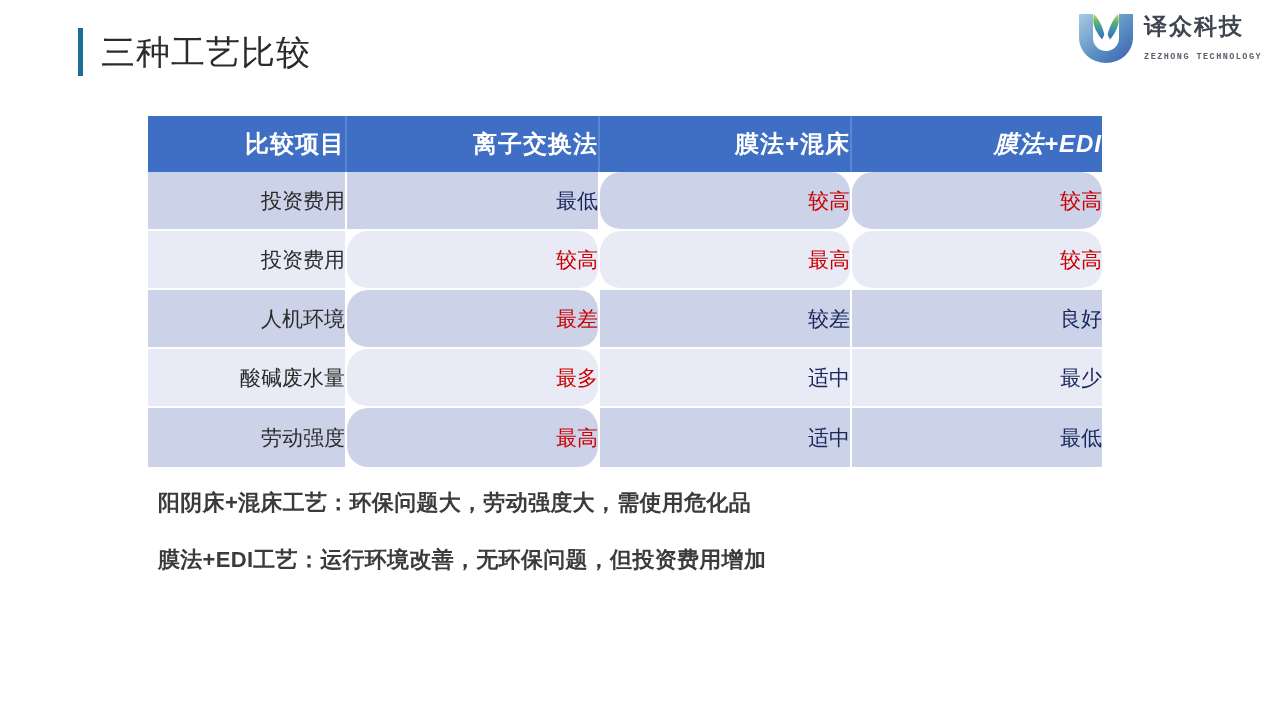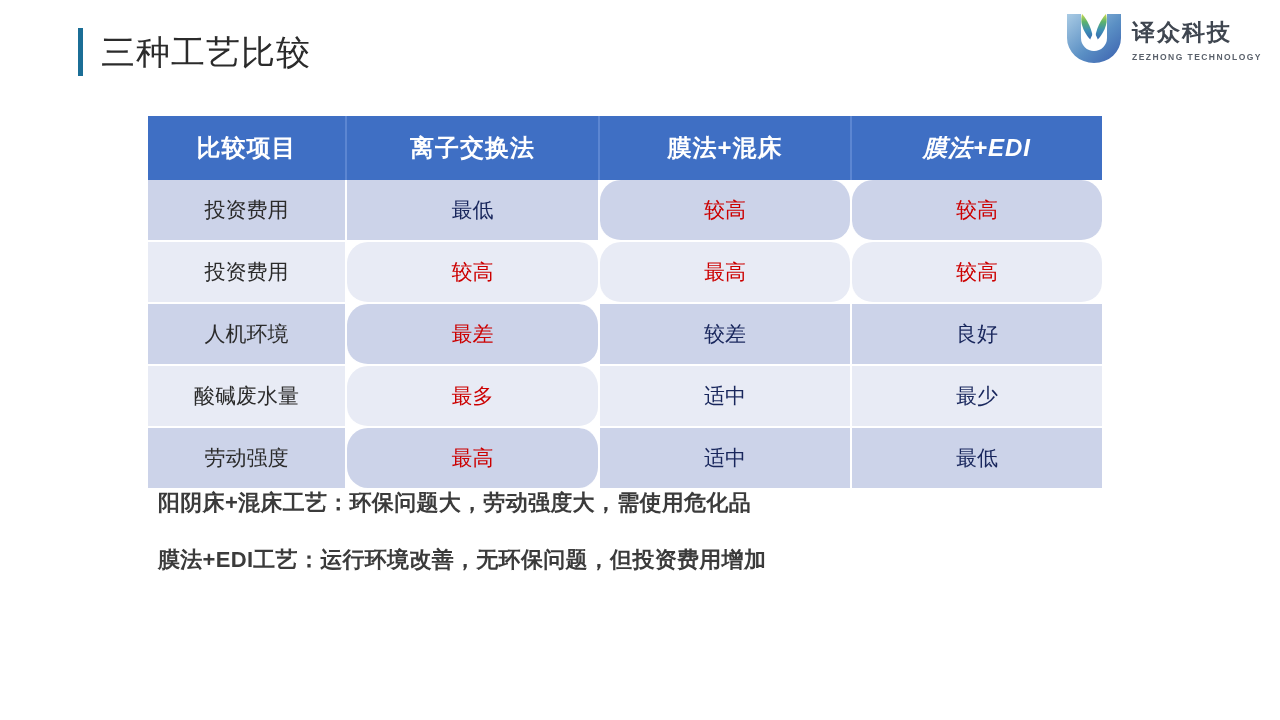--- a/index.html
+++ b/index.html
@@ -66,37 +66,38 @@
     color: #3f4650;
     letter-spacing: 2px;
     line-height: 1.05;
   }
   #logo-en {
     font-size: 8.5px;
     font-weight: bold;
     color: #5a616b;
     letter-spacing: 1.45px;
     line-height: 1.3;
-    margin-top: 8px;
+    margin-top: 14px;
+    font-family: Liberation Mono, monospace;
   }
 
   
   #comparison-table {
     position: absolute;
     left: 148px;
     top: 116px;
     width: 954px;
     border-collapse: separate;
     border-spacing: 0;
     table-layout: fixed;
   }
   #comparison-table th,
   #comparison-table td {
-    padding: 16px;
-    text-align: center;
+    padding: 0;
+    text-align: right;
     vertical-align: middle;
     box-sizing: border-box;
   }
   #comparison-table thead th {
     height: 56px;
     background: #3f6fc4;
     color: #ffffff;
     font-size: 24px;
     font-weight: bold;
     letter-spacing: 1px;

